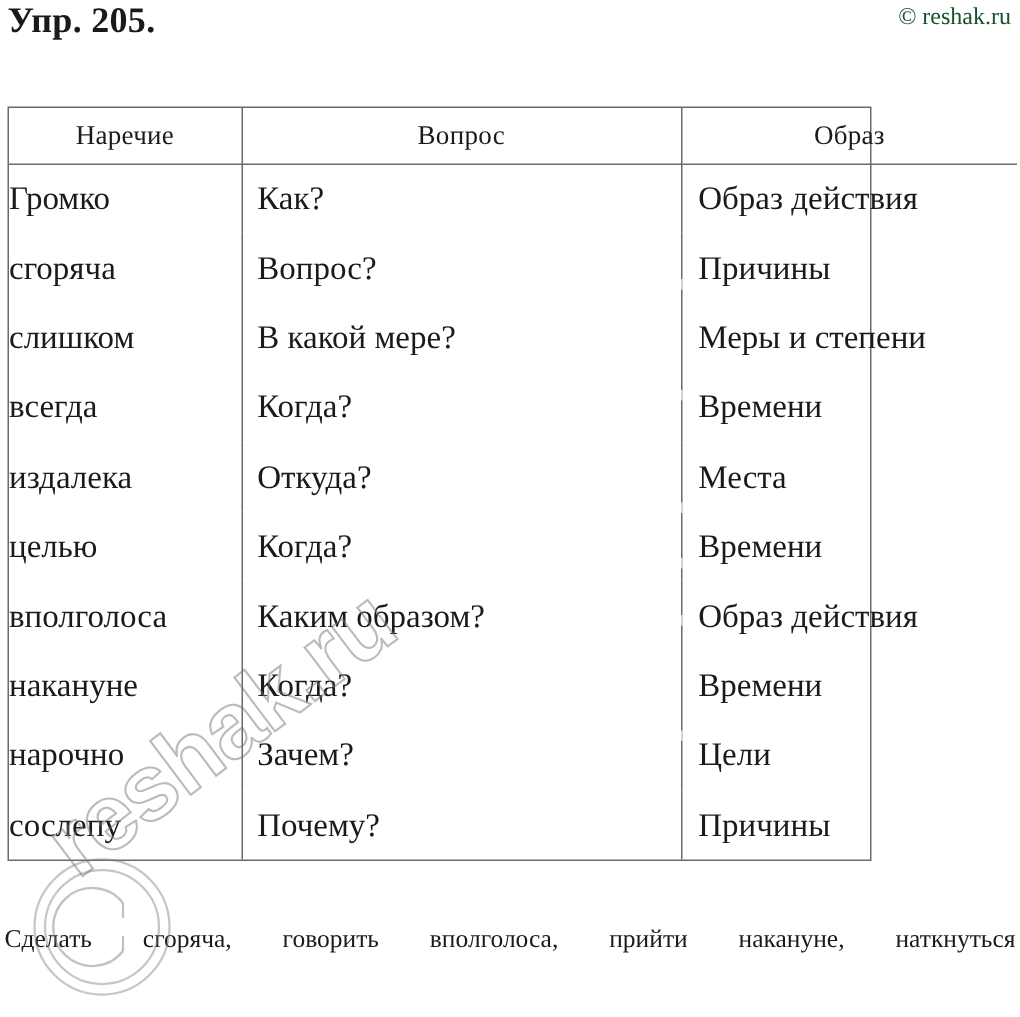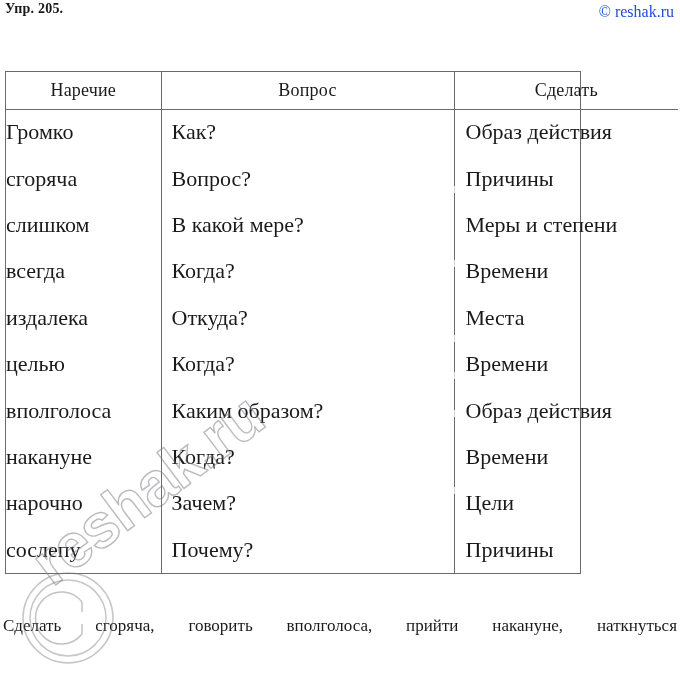--- a/index.html
+++ b/index.html
@@ -29,31 +29,31 @@
     position: absolute;
     top: 0;
     left: 0;
     width: 680px;
     height: 34px;
   }
   .exercise-title {
     position: absolute;
     left: 5px;
     top: 1px;
-    font-size: 14px;
+    font-size: 24px;
     font-weight: bold;
     letter-spacing: 0.2px;
     white-space: nowrap;
   }
   .copyright-top {
     position: absolute;
     right: 6px;
     top: 3px;
     font-size: 16px;
-    color: #1d4ed8;
+    color: #14532d;
     white-space: nowrap;
   }
 
   
   .table-wrap {
     position: absolute;
     left: 5px;
     top: 71px;
     width: 576px;
     height: 503px;
@@ -195,21 +195,21 @@
     <table class="grammar-table">
       <colgroup>
         <col class="col-adverb">
         <col class="col-question">
         <col class="col-type">
       </colgroup>
       <thead>
         <tr>
           <th class="divider-right">Наречие</th>
           <th class="divider-right">Вопрос</th>
-          <th>Сделать</th>
+          <th>Образ</th>
         </tr>
       </thead>
       <tbody>
         <tr>
           <td class="divider-right cell-adverb">Громко</td>
           <td class="divider-right cell-question">Как?</td>
           <td class="cell-type">Образ действия</td>
         </tr>
         <tr>
           <td class="divider-right cell-adverb">сгоряча</td>

